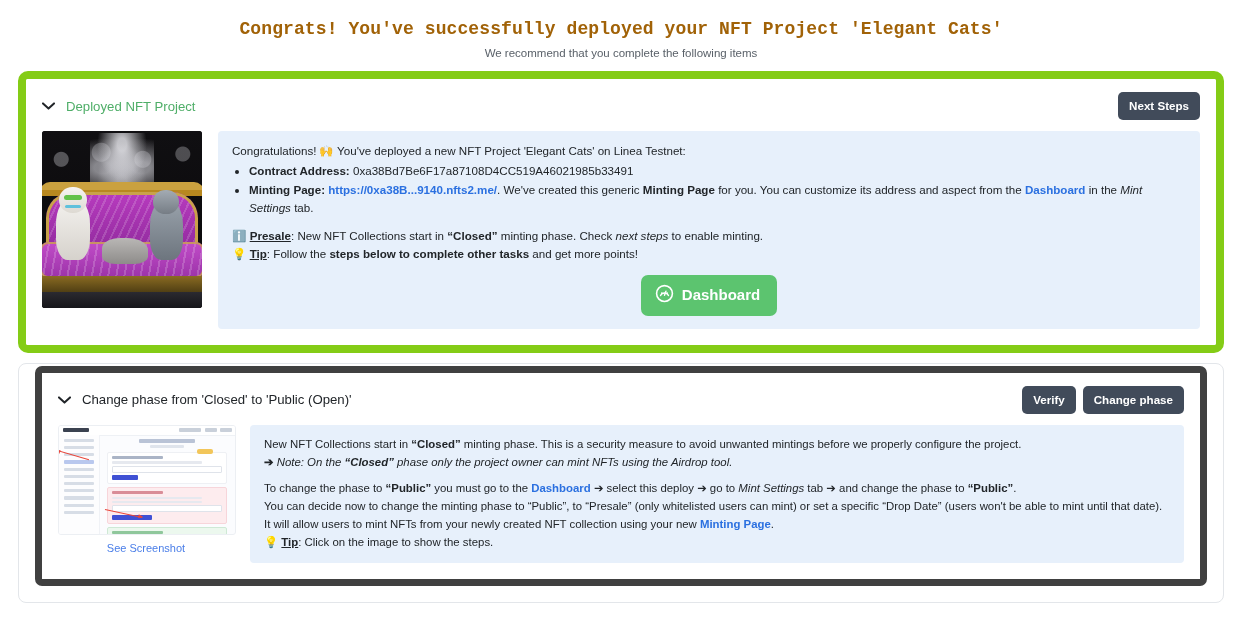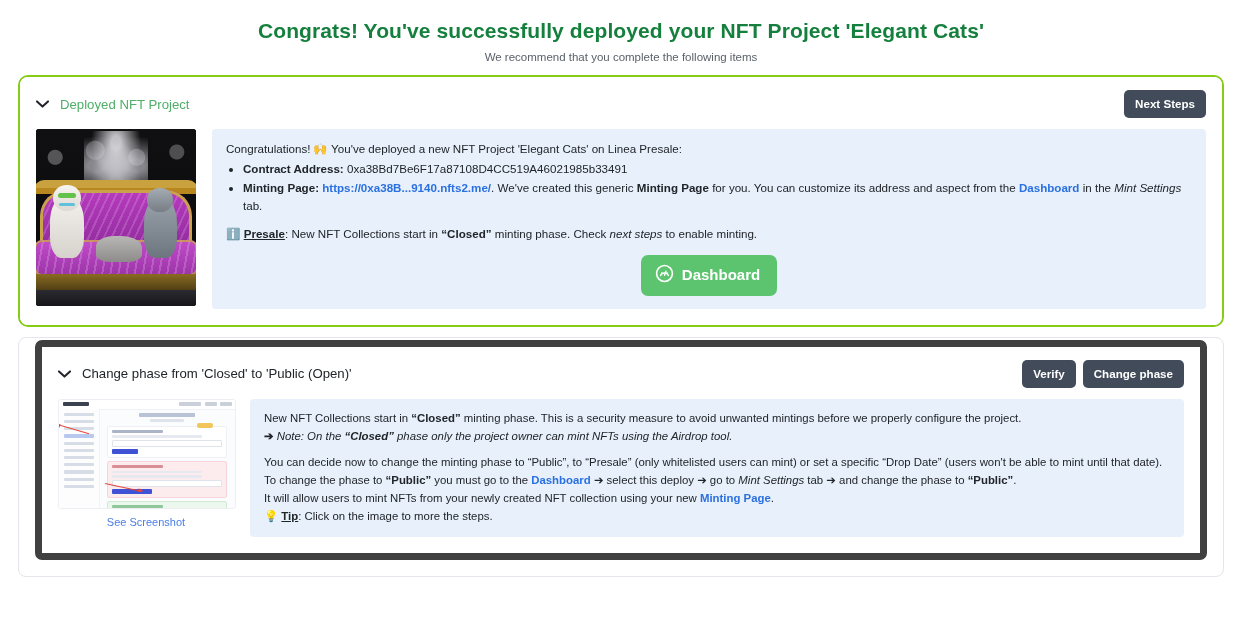--- a/index.html
+++ b/index.html
@@ -15,35 +15,36 @@
     color: #212529;
     -webkit-font-smoothing: antialiased;
   }
 
   
   .page-header {
     text-align: center;
     padding-top: 19px;
   }
   .page-title {
-    font-size: 21px;
+    font-size: 18px;
     font-weight: bold;
-    color: #15803d;
+    color: #a16207;
     letter-spacing: 0.1px;
+    font-family: Liberation Mono, monospace;
   }
   .page-subtitle {
     font-size: 11.5px;
     color: #5a6169;
     margin-top: 8px;
   }
 
   
   .outer-card {
     margin: 12px 18px 0 18px;
-    border: 2px solid #84cc16;
+    border: 8px solid #84cc16;
     border-radius: 10px;
     background: #ffffff;
     overflow: hidden;
   }
 
   
   .panel {
     background: #ffffff;
   }
   .panel-head {
@@ -379,38 +380,42 @@
           <div class="sofa-legs"></div>
           <div class="cat cat-white"></div>
           <div class="cat cat-gray-mid"></div>
           <div class="cat cat-blue"></div>
         </div>
         <div class="nft-floor"></div>
       </div>
 
       <div class="callout">
         <p>
-          <span>Congratulations! </span><span class="emoji">🙌</span><span> You've deployed a new NFT Project 'Elegant Cats' on Linea Presale:</span>
+          <span>Congratulations! </span><span class="emoji">🙌</span><span> You've deployed a new NFT Project 'Elegant Cats' on Linea Testnet:</span>
         </p>
         <ul>
           <li>
             <b>Contract Address:</b>
             <span>0xa38Bd7Be6F17a87108D4CC519A46021985b33491</span>
           </li>
           <li>
             <b>Minting Page:</b>
             <a class="link" href="#">https://0xa38B...9140.nfts2.me/</a><span>. We've created this generic </span><b>Minting Page</b><span> for you. You can customize its address and aspect from the </span><a class="link" href="#">Dashboard</a><span> in the </span><span class="ital">Mint Settings</span><span> tab.</span>
           </li>
         </ul>
 
         <div class="spacer"></div>
 
         <p>
           <span class="emoji">ℹ️</span>
           <b class="underline">Presale</b><span>: New NFT Collections start in </span><b>“Closed”</b><span> minting phase. Check </span><span class="ital">next steps</span><span> to enable minting.</span>
+        </p>
+        <p>
+          <span class="emoji">💡</span>
+          <b class="underline">Tip</b><span>: Follow the </span><b>steps below to complete other tasks</b><span> and get more points!</span>
         </p>
 
         <div class="center-btn">
           <button class="btn-green">
             <span class="gauge-icon">
               <svg width="19" height="19" viewBox="0 0 24 24" aria-hidden="true">
                 <circle cx="12" cy="12" r="10" fill="none" stroke="#ffffff" stroke-width="2"></circle>
                 <path d="M7 14.5 a5.5 5.5 0 0 1 10 0" fill="none" stroke="#ffffff" stroke-width="1.8" stroke-linecap="round"></path>
                 <circle cx="8.6" cy="11.4" r="1.1" fill="#ffffff"></circle>
                 <circle cx="15.4" cy="11.4" r="1.1" fill="#ffffff"></circle>
@@ -494,27 +499,27 @@
       </div>
 
       <div class="callout-2">
         <p>
           <span>New NFT Collections start in </span><b>“Closed”</b><span> minting phase. This is a security measure to avoid unwanted mintings before we properly configure the project.</span>
         </p>
         <p>
           <b>➔</b><span class="ital"> Note: On the </span><b class="ital">“Closed”</b><span class="ital"> phase only the project owner can mint NFTs using the Airdrop tool.</span>
         </p>
         <div class="gap"></div>
+        <p>
+          <span>To change the phase to </span><b>“Public”</b><span> you must go to the </span><a class="link" href="#">Dashboard</a><span> ➔ </span><span>select this deploy</span><span> ➔ </span><span>go to </span><span class="ital">Mint Settings</span><span> tab</span><span> ➔ </span><span>and change the phase to </span><b>“Public”</b><span>.</span>
+        </p>
         <p>You can decide now to change the minting phase to “Public”, to “Presale” (only whitelisted users can mint) or set a specific “Drop Date” (users won't be able to mint until that date).</p>
         <p>
-          <span>To change the phase to </span><b>“Public”</b><span> you must go to the </span><a class="link" href="#">Dashboard</a><span> ➔ </span><span>select this deploy</span><span> ➔ </span><span>go to </span><span class="ital">Mint Settings</span><span> tab</span><span> ➔ </span><span>and change the phase to </span><b>“Public”</b><span>.</span>
-        </p>
-        <p>
           <span>It will allow users to mint NFTs from your newly created NFT collection using your new </span><a class="link" href="#">Minting Page</a><span>.</span>
         </p>
         <p>
           <span class="emoji">💡</span>
-          <b class="underline">Tip</b><span>: Click on the image to more the steps.</span>
+          <b class="underline">Tip</b><span>: Click on the image to show the steps.</span>
         </p>
       </div>
     </div>
   </div>
 </div>
 
 </body></html>

